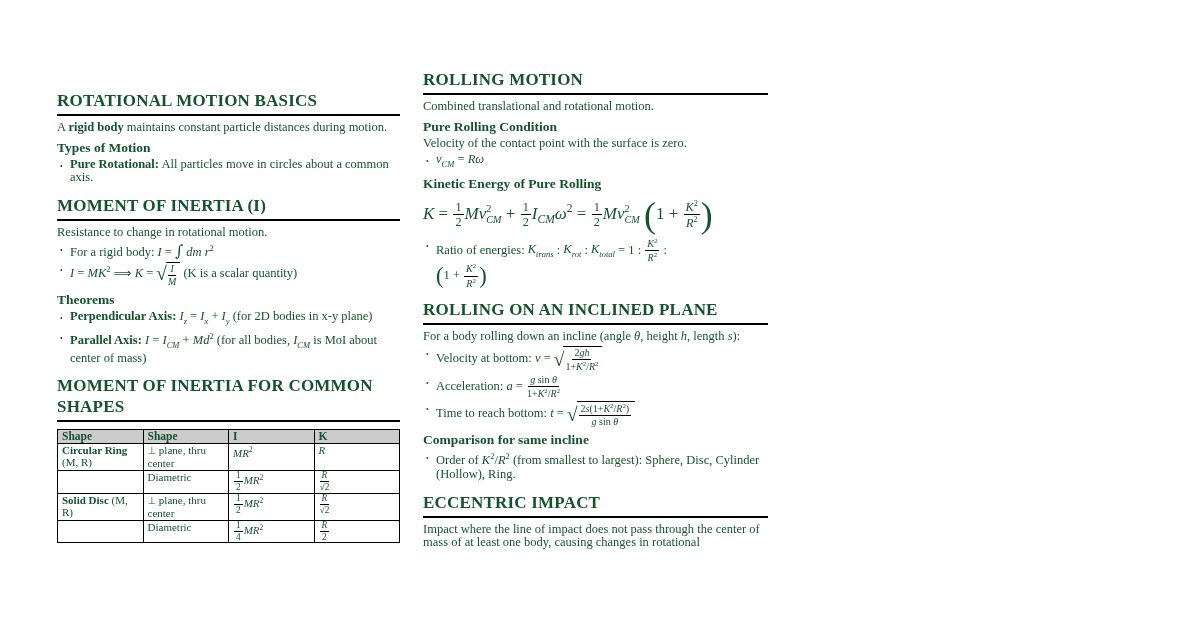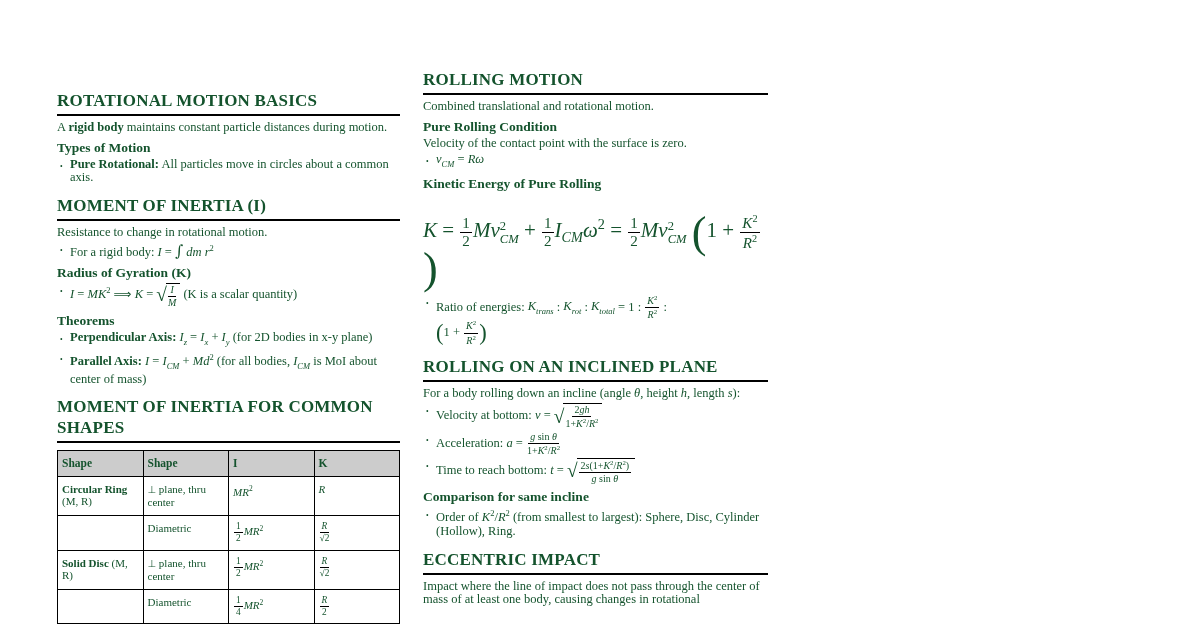--- a/index.html
+++ b/index.html
@@ -29,27 +29,27 @@
   .frac .d{padding-top:1px;}
   .rad{font-size:1.55em;vertical-align:middle;line-height:.8;margin-right:-1px;}
   .sq{display:inline-block;border-top:1px solid #000;vertical-align:middle;padding:1px 3px 0 1px;}
   .ss{display:inline-flex;flex-direction:column;align-items:flex-start;vertical-align:middle;
       font-size:.62em;line-height:1;gap:1px;}
   .bp{font-size:1.8em;vertical-align:middle;line-height:.8;font-weight:400;}
   .int{font-size:1.25em;font-family:"DejaVu Serif",serif;}
   .sym{font-family:"DejaVu Sans",sans-serif;font-size:.9em;}
   .imp{font-family:"DejaVu Sans",sans-serif;}
 
-  .eq{font-size:21px;line-height:1.5;margin:22px 0 8px;}
+  .eq{font-size:17px;line-height:1.5;margin:8px 0 8px;}
   .eq .frac{font-size:.72em;}
   .eq .ss{font-size:.6em;}
   .eq .bp{font-size:2.1em;}
 
   table.moi{border-collapse:collapse;width:100%;margin-top:7px;font-size:11px;table-layout:fixed;}
-  .moi th,.moi td{border:1px solid #000;padding:6px 4px;vertical-align:top;text-align:left;line-height:12.5px;margin-left:48px;}
+  .moi th,.moi td{border:1px solid #000;padding:0 4px;vertical-align:top;text-align:left;line-height:12.5px;margin-left:48px;}
   .moi th{background:#cccccc;font-weight:700;font-size:11.5px;}
   .moi td.math{font-size:11px;}
   .moi .frac{font-size:.85em;}
 </style>
 </head>
 <body>
 
 <div class="page">
 
   <div class="col col-left">
@@ -61,21 +61,20 @@
     <ul class="blist">
       <li><b>Pure Rotational:</b> All particles move in circles about a common axis.</li>
     </ul>
 
     <h1 class="sec">MOMENT OF INERTIA (I)</h1>
     <p class="body">Resistance to change in rotational motion.</p>
     <ul class="blist">
       <li>For a rigid body: <i>I</i> = <span class="int">∫</span> <i>dm r</i><sup>2</sup></li>
     </ul>
 
-    <h2 class="sub">Radius of Gyration (K)</h2>
     <ul class="blist">
       <li><i>I</i> = <i>MK</i><sup>2</sup> <span class="imp">⟹</span> <i>K</i> = <span class="rad">√</span><span class="sq"><span class="frac">
               <span class="n"><i>I</i></span>
               <span class="d"><i>M</i></span>
             </span></span> (K is a scalar quantity)</li>
     </ul>
 
     <h2 class="sub">Theorems</h2>
     <ul class="blist">
       <li><b>Perpendicular Axis:</b> <i>I<sub>z</sub></i> = <i>I<sub>x</sub></i> + <i>I<sub>y</sub></i> (for 2D bodies in x-y plane)</li>

